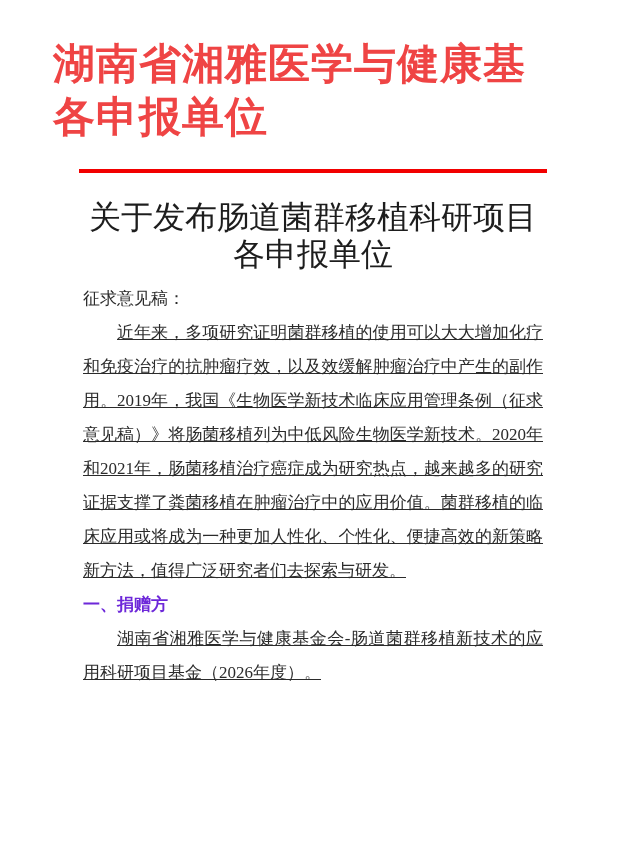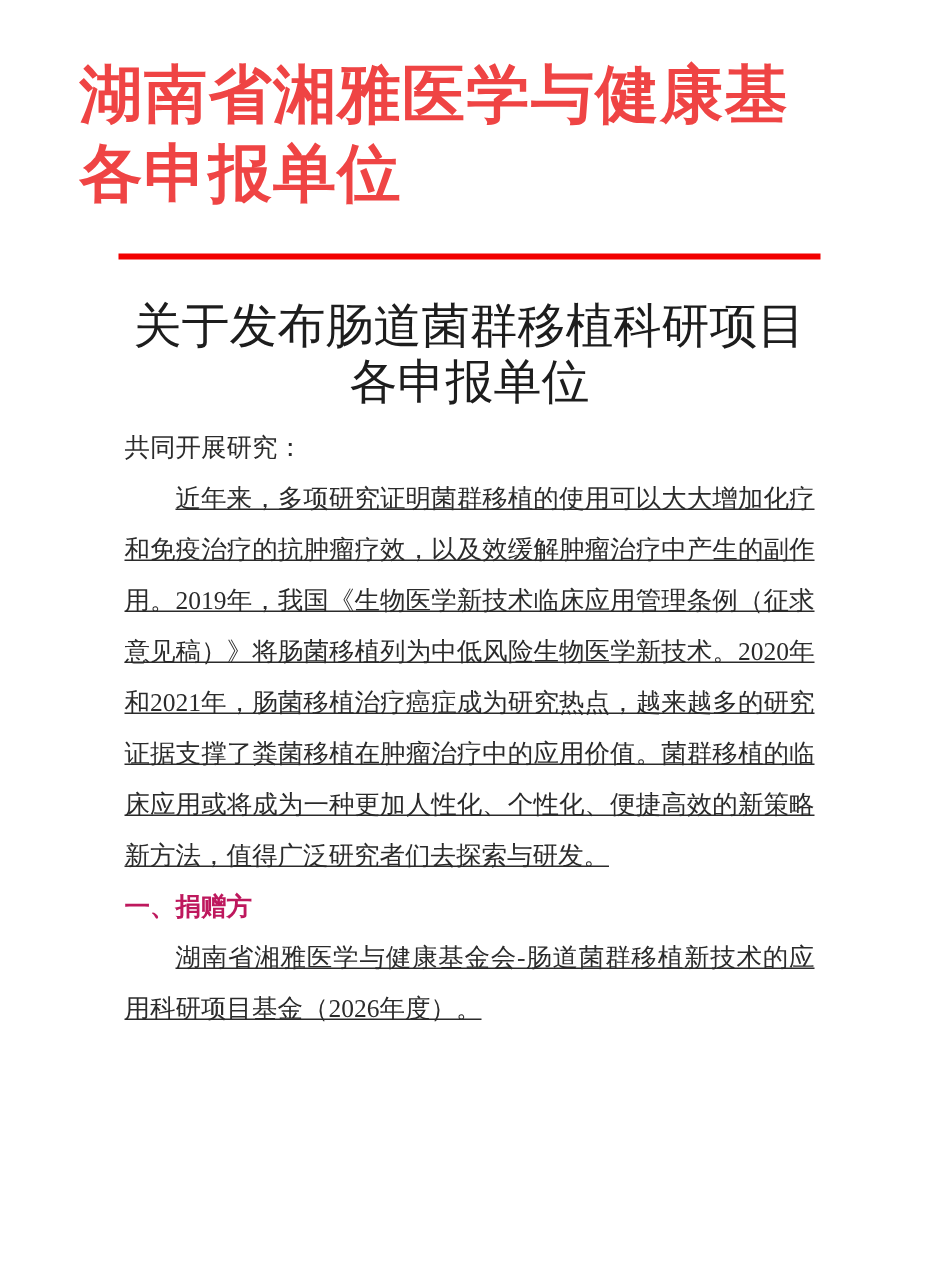--- a/index.html
+++ b/index.html
@@ -52,42 +52,42 @@
   .body-text p {
     margin: 0;
     padding: 0;
   }
   .para-indent {
     text-indent: 2em;
     text-decoration: underline;
   }
   .section-heading {
     font-weight: bold;
-    color: #be185d;
+    color: #6d28d9;
   }
 </style>
 </head>
 <body>
 
 <div class="page">
 
   <div class="letterhead-title">
     <div>湖南省湘雅医学与健康基</div>
     <div>各申报单位</div>
   </div>
 
   <div class="red-divider"></div>
 
   <div class="doc-title">
     <div>关于发布肠道菌群移植科研项目</div>
     <div>各申报单位</div>
   </div>
 
   <div class="body-text">
-    <p class="salutation">共同开展研究：</p>
+    <p class="salutation">征求意见稿：</p>
 
     <p class="para-indent">近年来，多项研究证明菌群移植的使用可以大大增加化疗和免疫治疗的抗肿瘤疗效，以及效缓解肿瘤治疗中产生的副作用。2019年，我国《生物医学新技术临床应用管理条例（征求意见稿）》将肠菌移植列为中低风险生物医学新技术。2020年和2021年，肠菌移植治疗癌症成为研究热点，越来越多的研究证据支撑了粪菌移植在肿瘤治疗中的应用价值。菌群移植的临床应用或将成为一种更加人性化、个性化、便捷高效的新策略新方法，值得广泛研究者们去探索与研发。</p>
 
 
     <p class="section-heading">一、捐赠方</p>
 
     <p class="para-indent">湖南省湘雅医学与健康基金会-肠道菌群移植新技术的应用科研项目基金（2026年度）。</p>
   </div>
 
 </div>

